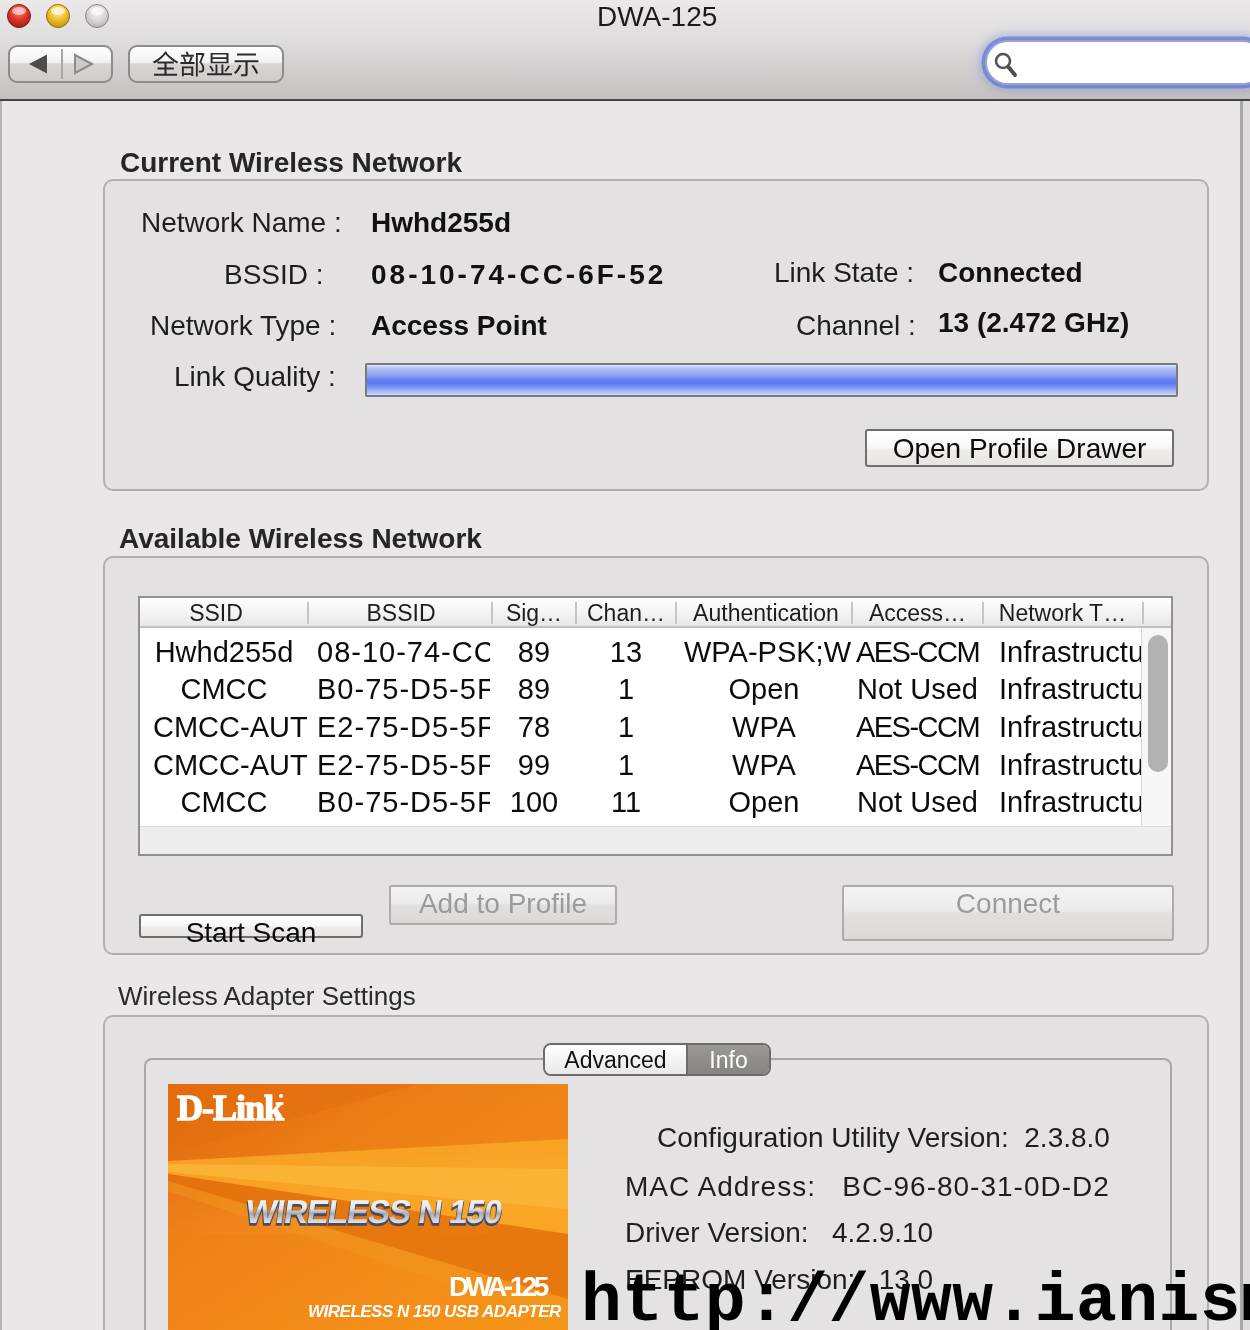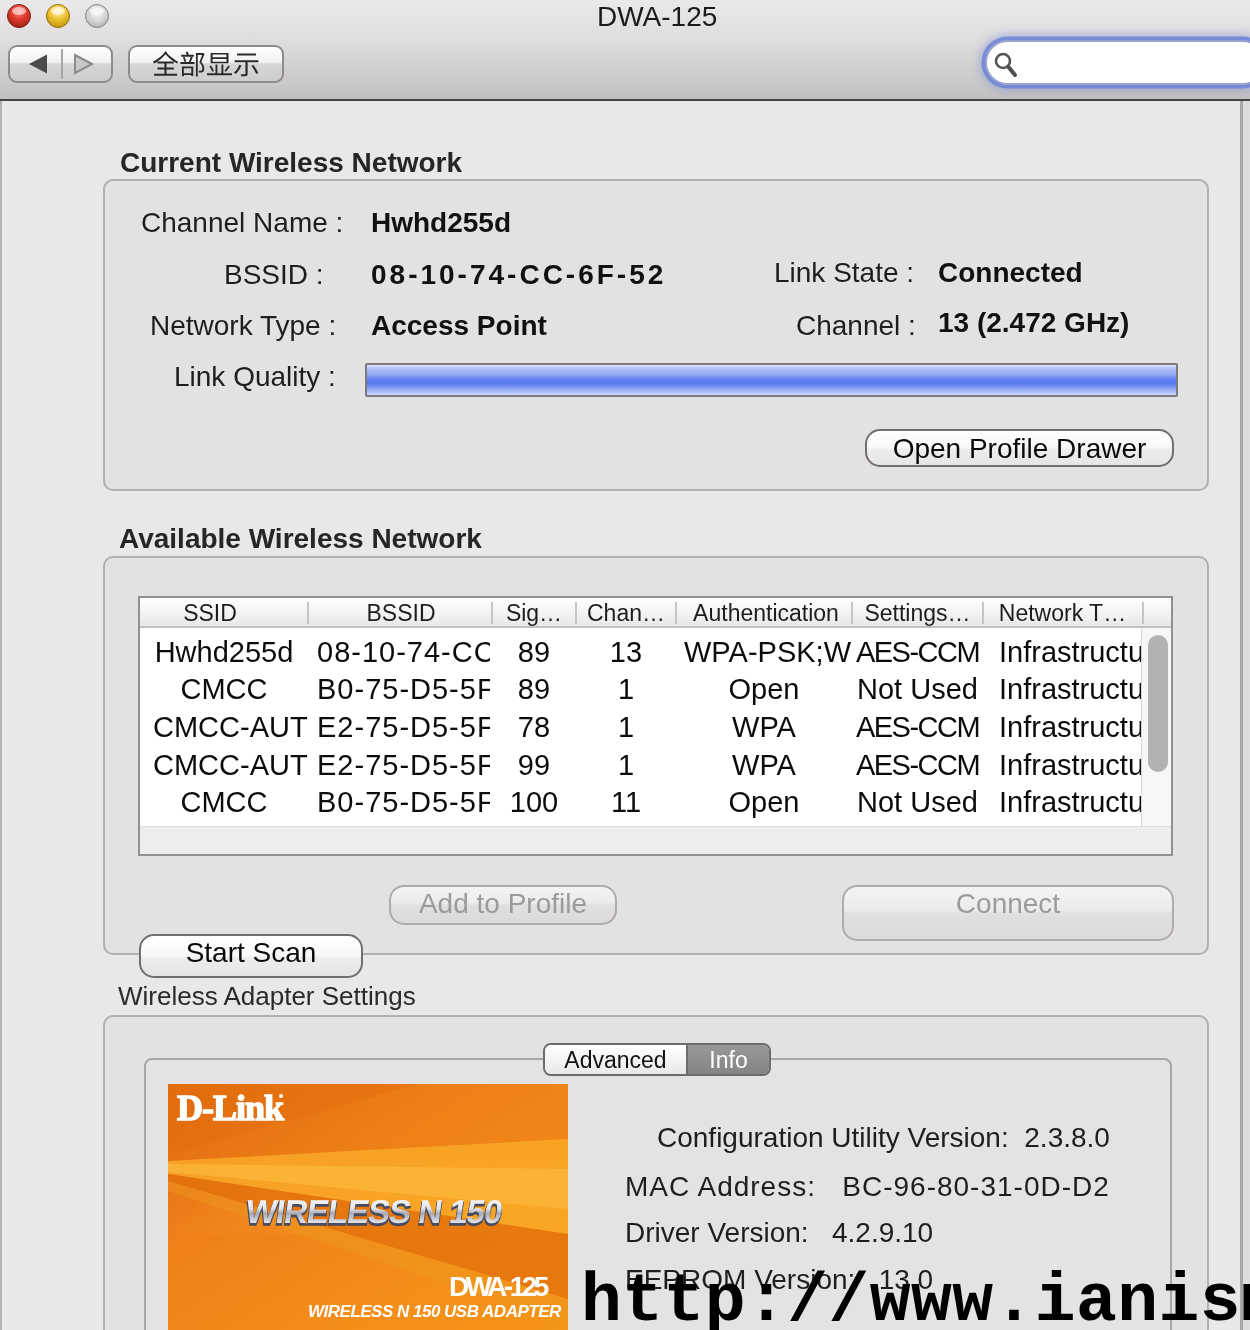--- a/index.html
+++ b/index.html
@@ -17,21 +17,21 @@
 #allbtn { left:128px; width:156px; }
 #search { position:absolute; left:985px; top:40px; width:280px; height:45px; background:#fff;
   border:2px solid #9aa4cc; border-radius:23px; box-shadow:0 0 0 3.5px rgba(105,128,216,0.8), 0 0 8px 6px rgba(105,128,216,0.4); }
 
 .h1 { position:absolute; font-size:28px; line-height:30px; font-weight:bold; color:#262626; }
 .gbox { position:absolute; left:103px; width:1106px; background:#e3e1e2; border:2px solid #b2afaf; border-radius:10px; }
 .lbl { position:absolute; font-size:28px; line-height:30px; color:#1e1e1e; white-space:pre; }
 .val { position:absolute; font-size:28px; line-height:30px; font-weight:bold; color:#111; white-space:pre; }
 .btn { position:absolute; font-size:28px; color:#0a0a0a; text-align:center;
   background:linear-gradient(#ffffff 0%, #f9f8f8 48%, #efecec 55%, #e7e4e4 100%);
-  border:2px solid #716e6e; border-radius:15px; }
+  border:2px solid #716e6e; border-radius:3px; }
 .btn.dis { color:#9b9b9b; border-color:#aeabab;
   background:linear-gradient(#f4f3f3 0%, #ecebeb 45%, #e2dfdf 50%, #dcd9d9 100%); }
 #bar { position:absolute; left:365px; top:363px; width:813px; height:34px; border:2px solid #7a7a7a; border-radius:2px;
   background:linear-gradient(#e2e8fd 0%, #b3c2f8 10%, #8ca3f2 35%, #5f7df0 50%, #5c7cf0 62%, #8ea5f4 80%, #c2cdfb 96%, #d4dcfc 100%); }
 
 #tbl { position:absolute; left:138px; top:596px; width:1035px; height:260px; background:#fff; border:2px solid #919191; }
 #thead { position:absolute; left:0; top:0; width:100%; height:30px;
   background:linear-gradient(#ffffff 0%, #f4f3f3 55%, #e8e7e7 100%); border-bottom:2px solid #c2c1c1; }
 .th { position:absolute; top:0; font-size:23px; line-height:30px; color:#1d1d1d; text-align:center; }
 .tsep { position:absolute; top:4px; width:2px; height:22px; background:#c6c5c5; }
@@ -97,44 +97,44 @@
       <line x1="19.5" y1="20" x2="26" y2="28" stroke="#4f4f4f" stroke-width="4" stroke-linecap="round"></line>
     </svg>
   </div>
 </div>
 <div style="position:absolute;left:0;top:101px;width:2px;height:1229px;background:#b5b3b3;"></div>
 <div style="position:absolute;left:1240px;top:101px;width:3px;height:1229px;background:#a8a6a6;"></div>
 <div style="position:absolute;left:1243px;top:101px;width:7px;height:1229px;background:#dedcdc;"></div>
 
 <div class="h1" style="left:120px; top:148px;text-align:center;">Current Wireless Network</div>
 <div class="gbox" style="top:179px; height:312px;"></div>
-<div class="lbl" style="left:141px; top:208px;">Channel Name :</div>
+<div class="lbl" style="left:141px; top:208px;">Network Name :</div>
 <div class="val" style="left:371px; top:208px;">Hwhd255d</div>
 <div class="lbl" style="left:224px; top:260px;">BSSID :</div>
 <div class="val" style="left:371px; top:260px; letter-spacing:3px;">08-10-74-CC-6F-52</div>
 <div class="lbl" style="left:774px; top:258px;">Link State :</div>
 <div class="val" style="left:938px; top:258px;">Connected</div>
 <div class="lbl" style="left:150px; top:311px;">Network Type :</div>
 <div class="val" style="left:371px; top:311px;">Access Point</div>
 <div class="lbl" style="left:796px; top:311px;">Channel :</div>
 <div class="val" style="left:938px; top:308px;">13 (2.472 GHz)</div>
 <div class="lbl" style="left:174px; top:362px;">Link Quality :</div>
 <div id="bar"></div>
 <div class="btn" style="left:865px; top:429px; width:309px; height:38px; line-height:35px;">Open Profile Drawer</div>
 
 <div class="h1" style="left:119px; top:524px;">Available Wireless Network</div>
 <div class="gbox" style="top:556px; height:399px;"></div>
 <div id="tbl">
   <div id="thead">
-    <div class="th" style="left:0px; width:140px;">SSID</div>
+    <div class="th" style="left:6px; width:140px;">SSID</div>
     <div class="th" style="left:168px; width:186px;">BSSID</div>
     <div class="th" style="left:352px; width:84px;">Sig…</div>
     <div class="th" style="left:436px; width:100px;">Chan…</div>
     <div class="th" style="left:536px; width:180px;">Authentication</div>
-    <div class="th" style="left:712px; width:131px;">Settings…</div>
+    <div class="th" style="left:712px; width:131px;">Access…</div>
     <div class="th" style="left:843px; width:159px;">Network T…</div>
     <div class="tsep" style="left:167px;"></div>
       <div class="tsep" style="left:351px;"></div>
     <div class="tsep" style="left:435px;"></div>
       <div class="tsep" style="left:535px;"></div>
     <div class="tsep" style="left:711px;"></div>
       <div class="tsep" style="left:842px;"></div>
     <div class="tsep" style="left:1002px;"></div>
   </div>
   <div id="tfoot"></div>
@@ -170,21 +170,21 @@
   <div class="td" style="left:177px;top:185px;width:173px;text-align:left;letter-spacing:1px;">B0-75-D5-5F-E8</div>
   <div class="td" style="left:352px;top:185px;width:84px;">100</div>
   <div class="td" style="left:436px;top:185px;width:100px;">11</div>
   <div class="td" style="left:536px;top:185px;width:176px;">Open</div>
   <div class="td" style="left:712px;top:185px;width:131px;">Not Used</div>
   <div class="td" style="left:859px;top:185px;width:144px;text-align:left;">Infrastructure</div>
   <div id="sbtrack">
       <div id="sbthumb"></div>
     </div>
 </div>
-<div class="btn" style="left:139px; top:934px; width:224px; height:44px; line-height:33px;text-align:center;">Start Scan</div>
+<div class="btn" style="left:139px; top:914px; width:224px; height:24px; line-height:33px;text-align:center;">Start Scan</div>
 <div class="btn dis" style="left:389px; top:885px; width:228px; height:40px; line-height:33px;">Add to Profile</div>
 <div class="btn dis" style="left:842px; top:885px; width:332px; height:56px; line-height:33px;">Connect</div>
 
 <div class="h1" style="left:118px; top:981px; font-weight:normal; font-size:26px; color:#2a2a2a;">Wireless Adapter Settings</div>
 <div class="gbox" style="top:1015px; height:400px;"></div>
 <div id="panel3" style="position:absolute; left:144px; top:1058px; width:1028px; height:350px; background:#e4e2e3; border:2px solid #a9a6a6; border-radius:8px;"></div>
 <div id="tabs" style="position:absolute; left:543px; top:1043px; width:228px; height:33px; border:2px solid #6e6b6b; border-radius:8px; overflow:hidden; display:flex;">
   <div style="width:143px; background:linear-gradient(#ffffff, #e9e8e8); color:#111; font-size:23px; line-height:30px; text-align:center; border-right:2px solid #6e6b6b;">Advanced</div>
   <div style="flex:1; background:linear-gradient(#9b9898, #868383); color:#fff; font-size:23px; line-height:30px; text-align:center;">Info</div>
 </div>

